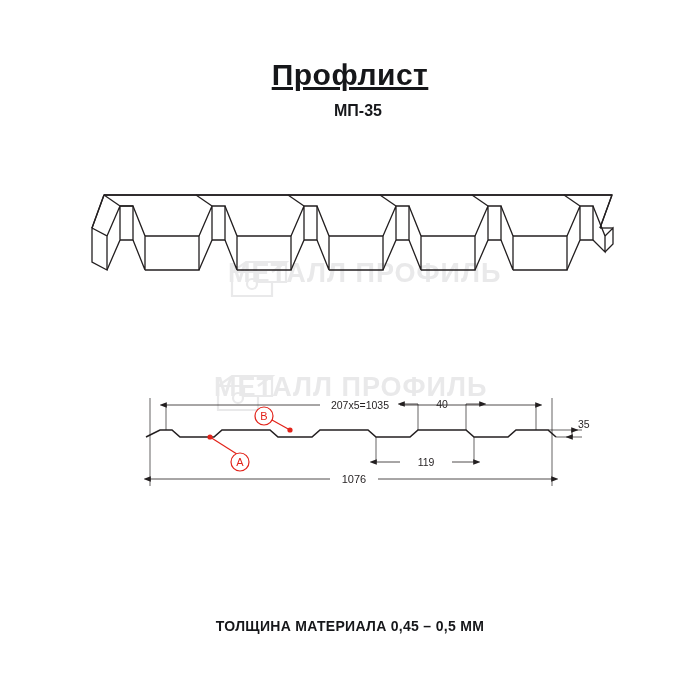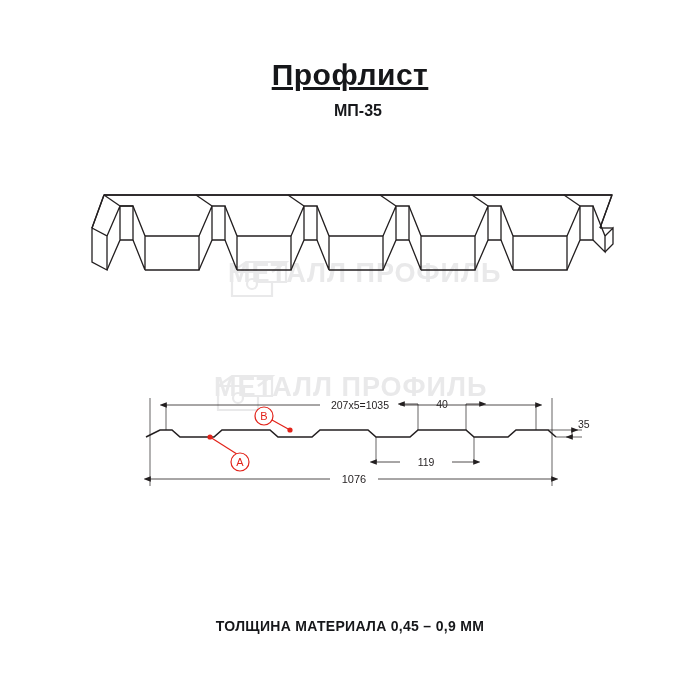--- a/index.html
+++ b/index.html
@@ -221,14 +221,14 @@
 
       <g>
         <line x1="290" y1="430" x2="272" y2="420" stroke="#e2231a" stroke-width="1.2"></line>
         <circle cx="290" cy="430" r="2.6" fill="#e2231a"></circle>
         <circle cx="264" cy="416" r="9" fill="#ffffff" stroke="#e2231a" stroke-width="1.2"></circle>
         <text x="264" y="420" text-anchor="middle" font-family="Liberation Sans, sans-serif" font-size="11" fill="#e2231a">B</text>
       </g>
     </g>
   </svg>
 
-  <div class="footer-note">ТОЛЩИНА МАТЕРИАЛА 0,45 – 0,9 ММ</div>
+  <div class="footer-note">ТОЛЩИНА МАТЕРИАЛА 0,45 – 0,5 ММ</div>
 </div>
 
 </body></html>

